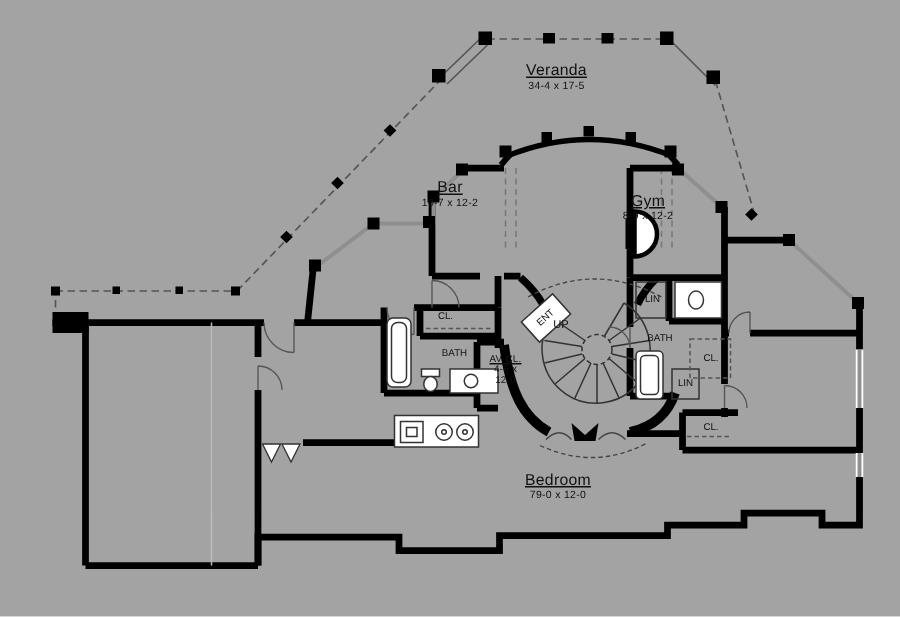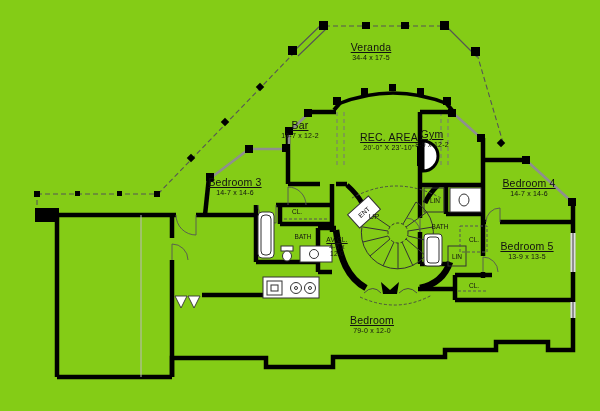--- a/index.html
+++ b/index.html
@@ -1,16 +1,16 @@
 <!DOCTYPE html>
 <html><head>
 <meta charset="utf-8">
 <style>
   html,body{margin:0;padding:0;background:#fff;}
-  .plan{position:relative;width:600px;height:411px;background:#84cc16;overflow:hidden;
+  .plan{position:relative;width:600px;height:411px;background:#a3a3a3;overflow:hidden;
         font-family:"Liberation Sans", sans-serif;color:#111;}
   .plan svg{position:absolute;left:0;top:0;}
   .room-label{position:absolute;transform:translateX(-50%);text-align:center;white-space:nowrap;}
   .rname{font-size:10.5px;text-decoration:underline;letter-spacing:.2px;}
   .rdims{font-size:7px;margin-top:1px;letter-spacing:.2px;}
   .room-label.small .rname{font-size:6.5px;}
   .room-label.small .rdims{font-size:6.5px;margin-top:0;}
   .small-label{position:absolute;transform:translate(-50%,-50%);font-size:6.5px;white-space:nowrap;}
   .small-label.rot{transform:translate(-50%,-50%) rotate(-42deg);}
   .up-label{font-size:7.5px;}
@@ -192,39 +192,23 @@
   </svg>
 
   <div class="room-label" style="left:371px;top:41px">
     <div class="rname">Veranda</div>
     <div class="rdims">34-4 x 17-5</div>
   </div>
   <div class="room-label" style="left:300px;top:119px">
     <div class="rname">Bar</div>
     <div class="rdims">10-7 x 12-2</div>
   </div>
-  <div class="room-label" style="left:389px;top:131px">
-    <div class="rname">REC. AREA</div>
-    <div class="rdims">20'-0" X 23'-10"</div>
-  </div>
   <div class="room-label" style="left:432px;top:128px">
     <div class="rname">Gym</div>
     <div class="rdims">8-9 x 12-2</div>
-  </div>
-  <div class="room-label" style="left:235px;top:176px">
-    <div class="rname">Bedroom 3</div>
-    <div class="rdims">14-7 x 14-6</div>
-  </div>
-  <div class="room-label" style="left:529px;top:177px">
-    <div class="rname">Bedroom 4</div>
-    <div class="rdims">14-7 x 14-6</div>
-  </div>
-  <div class="room-label" style="left:527px;top:240px">
-    <div class="rname">Bedroom 5</div>
-    <div class="rdims">13-9 x 13-5</div>
   </div>
   <div class="room-label" style="left:372px;top:314px">
     <div class="rname">Bedroom</div>
     <div class="rdims">79-0 x 12-0</div>
   </div>
   <div class="room-label small" style="left:337px;top:236px">
     <div class="rname">AV CL.</div>
     <div class="rdims">4-6 x</div>
     <div class="rdims">12-0</div>
   </div>

